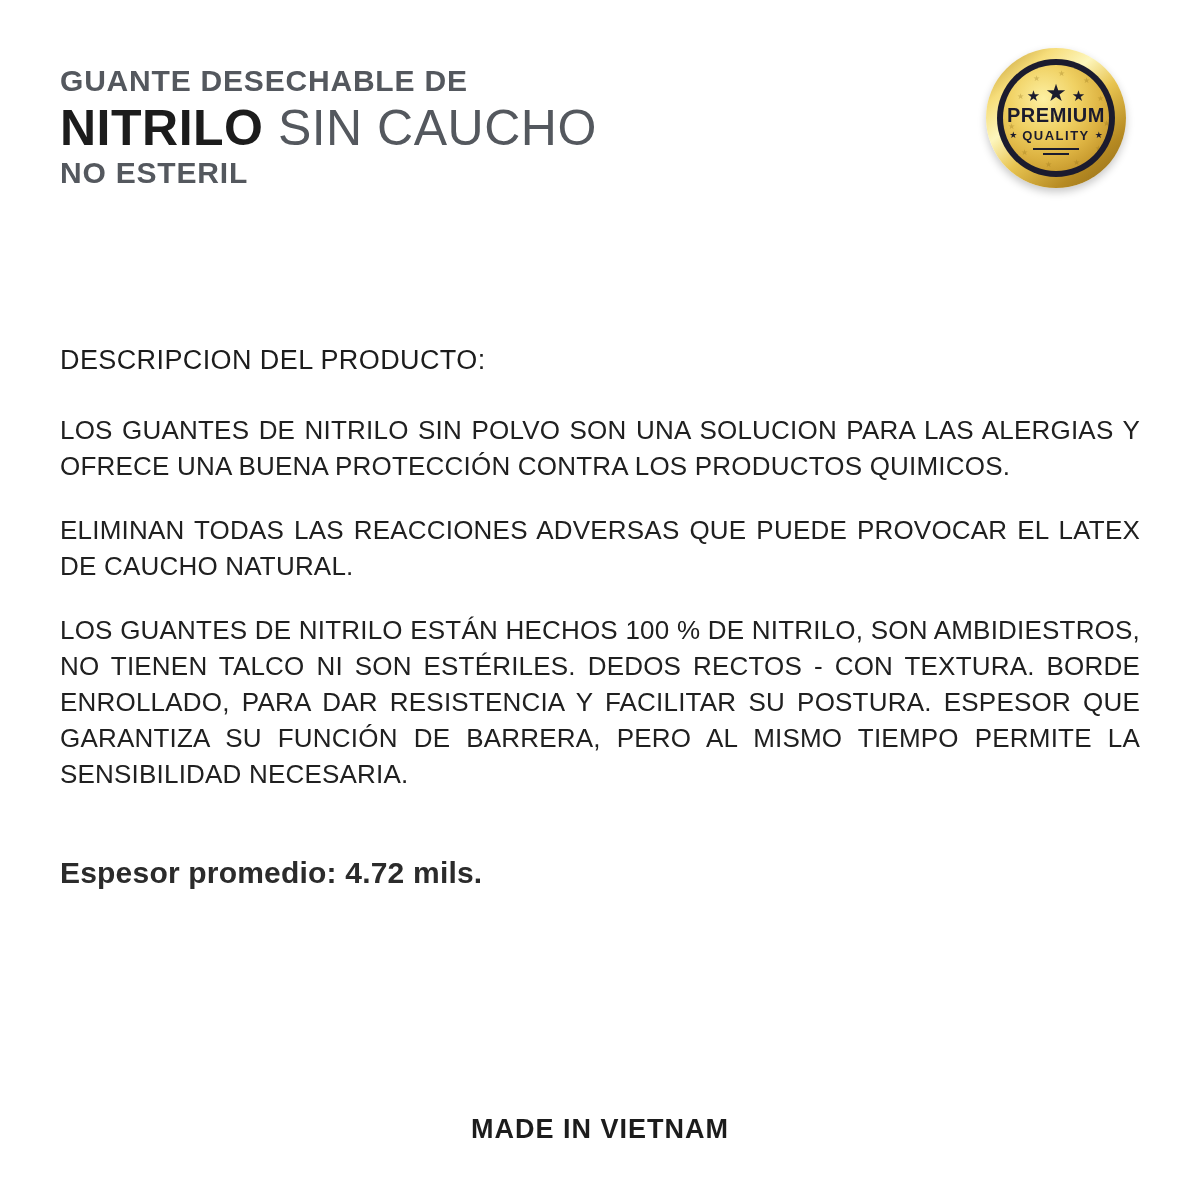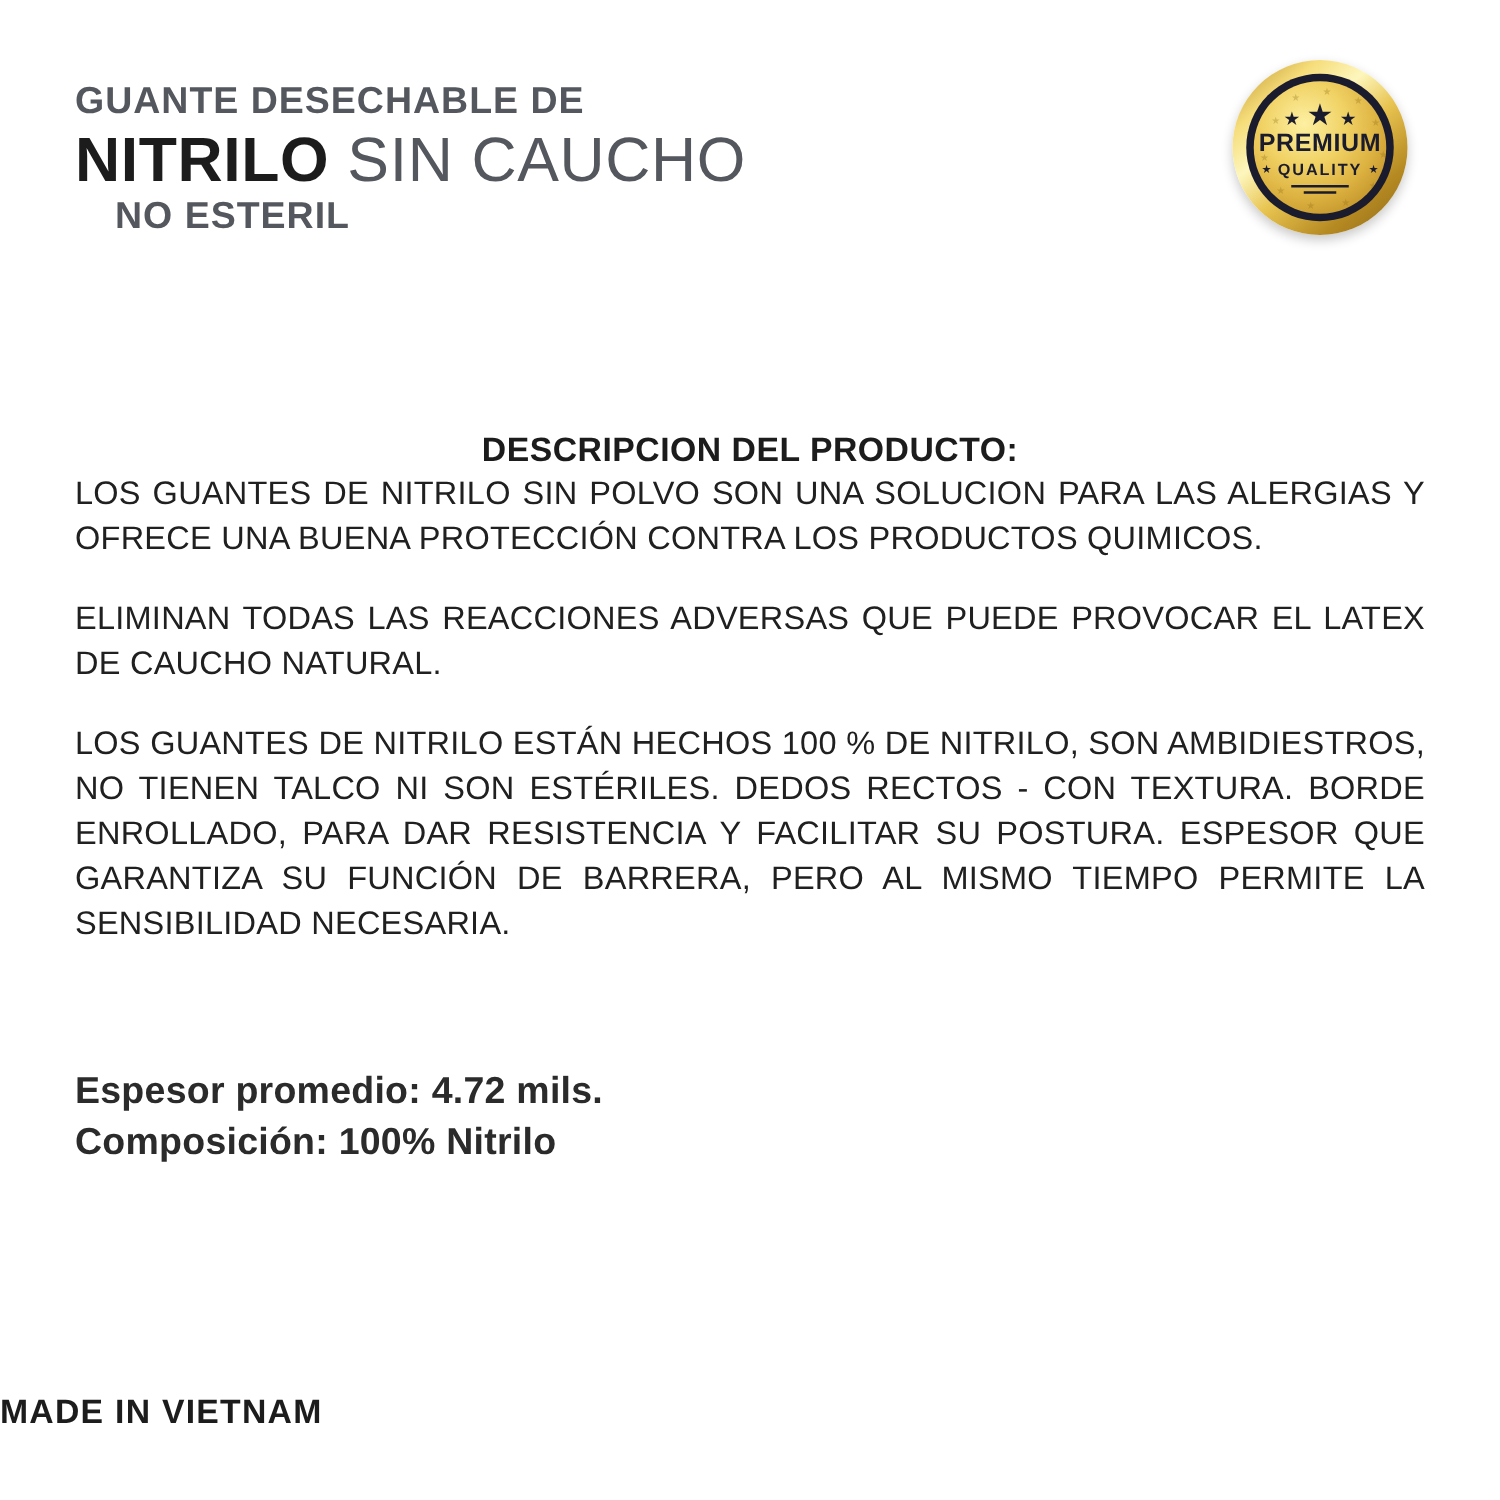--- a/index.html
+++ b/index.html
@@ -23,21 +23,21 @@
   .header { position: absolute; left: 60px; top: 62px; }
   .header-line1 {
     font-size: 30px; font-weight: 700; letter-spacing: 0.8px;
     color: var(--text-gray); line-height: 38px;
   }
   .header-line2 { font-size: 50px; line-height: 56px; letter-spacing: 0.5px; }
   .header-line2 .title-bold { font-weight: 800; color: var(--text-black); }
   .header-line2 .title-rest { font-weight: 500; color: var(--text-gray); }
   .header-line3 {
     font-size: 30px; font-weight: 700; letter-spacing: 0.8px;
-    color: var(--text-gray); line-height: 34px; margin-left: 32px;
+    color: var(--text-gray); line-height: 34px;
   }
 
   
   .badge {
     position: absolute; left: 986px; top: 48px; width: 140px; height: 140px;
     border-radius: 50%;
     background: linear-gradient(140deg, #b38a24 0%, #f6dd7a 22%, #fdf6bd 38%, #e8c451 55%, #b68a22 78%, #8a671a 100%);
     box-shadow: 0 4px 9px rgba(0,0,0,0.22);
   }
   .badge-ring {
@@ -66,36 +66,36 @@
   .badge-underline { margin-top: 4px; display: flex; flex-direction: column; align-items: center; gap: 3px; z-index: 2; }
   .badge-underline .ul1 { width: 46px; height: 2px; background: var(--badge-dark); }
   .badge-underline .ul2 { width: 26px; height: 2px; background: var(--badge-dark); }
   .pattern-star {
     position: absolute; font-size: 8px; color: #8a6a15; opacity: 0.3; line-height: 1; z-index: 1;
   }
 
   
   .description { position: absolute; left: 60px; top: 345px; width: 1080px; }
   .description-heading {
-    font-size: 27px; font-weight: 700; letter-spacing: 0.4px;
-    color: var(--text-black);  text-align: center;
+    font-size: 27px; font-weight: 400; letter-spacing: 0.4px;
+    color: var(--text-black); margin-bottom: 36px;
   }
   .description p {
     font-size: 26px; font-weight: 500; line-height: 36px;
     color: var(--body-text); text-align: justify; margin-bottom: 28px;
     letter-spacing: 0.2px;
   }
   .description p:last-child { margin-bottom: 1px; }
 
   
   .specs { position: absolute; left: 60px; top: 852px; }
   .spec-line { font-size: 30px; font-weight: 700; color: #2b2b2b; line-height: 41px; letter-spacing: 0.2px; }
 
   
-  .footer { position: absolute; left: 0; top: 1114px; width: 1200px; text-align: left; }
+  .footer { position: absolute; left: 0; top: 1114px; width: 1200px; text-align: center; }
   .made-in { font-size: 27px; font-weight: 700; letter-spacing: 1px; color: var(--text-black); }
 </style>
 </head>
 <body>
 
 <div class="page">
 
   <header class="header">
     <div class="header-line1">GUANTE DESECHABLE DE</div>
     <div class="header-line2">
@@ -142,20 +142,19 @@
 
   <main class="description">
     <h2 class="description-heading">DESCRIPCION DEL PRODUCTO:</h2>
     <p>LOS GUANTES DE NITRILO SIN POLVO SON UNA SOLUCION PARA LAS ALERGIAS Y OFRECE UNA BUENA PROTECCIÓN CONTRA LOS PRODUCTOS QUIMICOS.</p>
     <p>ELIMINAN TODAS LAS REACCIONES ADVERSAS QUE PUEDE PROVOCAR EL LATEX DE CAUCHO NATURAL.</p>
     <p>LOS GUANTES DE NITRILO ESTÁN HECHOS 100 % DE NITRILO, SON AMBIDIESTROS, NO TIENEN TALCO NI SON ESTÉRILES. DEDOS RECTOS - CON TEXTURA. BORDE ENROLLADO, PARA DAR RESISTENCIA Y FACILITAR SU POSTURA. ESPESOR QUE GARANTIZA SU FUNCIÓN DE BARRERA, PERO AL MISMO TIEMPO PERMITE LA SENSIBILIDAD NECESARIA.</p>
   </main>
 
   <section class="specs">
     <div class="spec-line">Espesor promedio: 4.72 mils.</div>
-    <div class="spec-line">Composición: 100% Nitrilo</div>
   </section>
 
   <footer class="footer">
     <div class="made-in">MADE IN VIETNAM</div>
   </footer>
 
 </div>
 
 </body></html>

